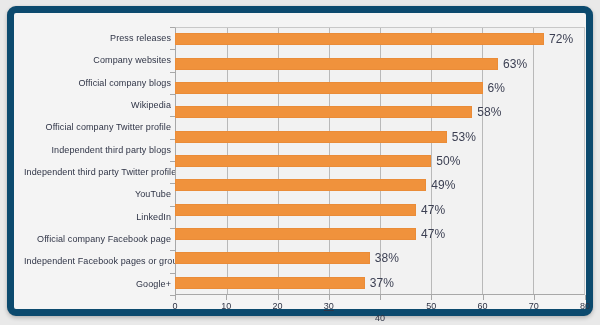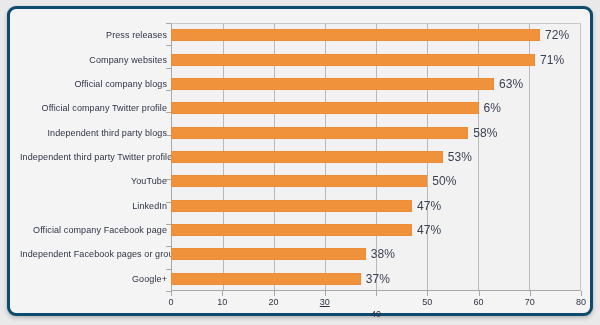--- a/index.html
+++ b/index.html
@@ -25,21 +25,21 @@
 
   
   #chart-card {
     position: absolute;
     left: 7px;
     top: 6px;
     width: 586px;
     height: 310px;
     box-sizing: border-box;
     background: #f4f4f4;
-    border: 3px solid #0c4a6e;
+    border: 7px solid #0c4a6e;
     border-radius: 9px;
     box-shadow: 0 2px 4px rgba(0,0,0,0.22), 0 0 1px rgba(0,0,0,0.15);
   }
 
   
   #plot-wrap {
     position: absolute;
     left: 161px;   
     top: 14px;
     width: 410px;  
@@ -170,20 +170,21 @@
 </head>
 <body>
 
 <div id="backdrop">
   <div id="chart-card">
 
     <div id="cat-labels">
         <div class="cat-label">Press releases</div>
         <div class="cat-label">Company websites</div>
         <div class="cat-label">Official company blogs</div>
+        <div class="cat-label">Wikipedia</div>
         <div class="cat-label">Official company Twitter profile</div>
         <div class="cat-label">Independent third party blogs</div>
         <div class="cat-label">Independent third party Twitter profiles</div>
         <div class="cat-label">YouTube</div>
         <div class="cat-label">LinkedIn</div>
         <div class="cat-label">Official company Facebook page</div>
         <div class="cat-label">Independent Facebook pages or groups</div>
         <div class="cat-label">Google+</div>
       </div>
 
@@ -212,42 +213,42 @@
           <div class="gridline" style="left: 62.5%;"></div>
           <div class="gridline" style="left: 75%;"></div>
           <div class="gridline" style="left: 87.5%;"></div>
         </div>
       <div id="rows">
           <div class="row">
             <div class="bar" title="Press releases: 72%" style="width: 369px;"></div>
             <span class="bar-value">72%</span>
           </div>
           <div class="row">
-            <div class="bar" title="Company websites: 71%" style="width: 363.875px;"></div>
-            <span class="bar-value">71%</span>
-          </div>
-          <div class="row">
             <div class="bar" title="Official company blogs: 63%" style="width: 322.875px;"></div>
             <span class="bar-value">63%</span>
           </div>
           <div class="row">
             <div class="bar" title="Wikipedia: 60%" style="width: 307.5px;"></div>
             <span class="bar-value">6%</span>
           </div>
           <div class="row">
             <div class="bar" title="Independent third party blogs: 58%" style="width: 297.25px;"></div>
             <span class="bar-value">58%</span>
           </div>
           <div class="row">
             <div class="bar" title="Official company Twitter profile: 53%" style="width: 271.625px;"></div>
             <span class="bar-value">53%</span>
           </div>
           <div class="row">
             <div class="bar" title="Independent third party Twitter profiles: 50%" style="width: 256.25px;"></div>
             <span class="bar-value">50%</span>
+          </div>
+          <div class="row">
+            <div class="bar" title="YouTube: 49%" style="width: 251.125px;"></div>
+            <span class="bar-value">49%</span>
           </div>
           <div class="row">
             <div class="bar" title="LinkedIn: 47%" style="width: 240.875px;"></div>
             <span class="bar-value">47%</span>
           </div>
           <div class="row">
             <div class="bar" title="Official company Facebook page: 47%" style="width: 240.875px;"></div>
             <span class="bar-value">47%</span>
           </div>
           <div class="row">

